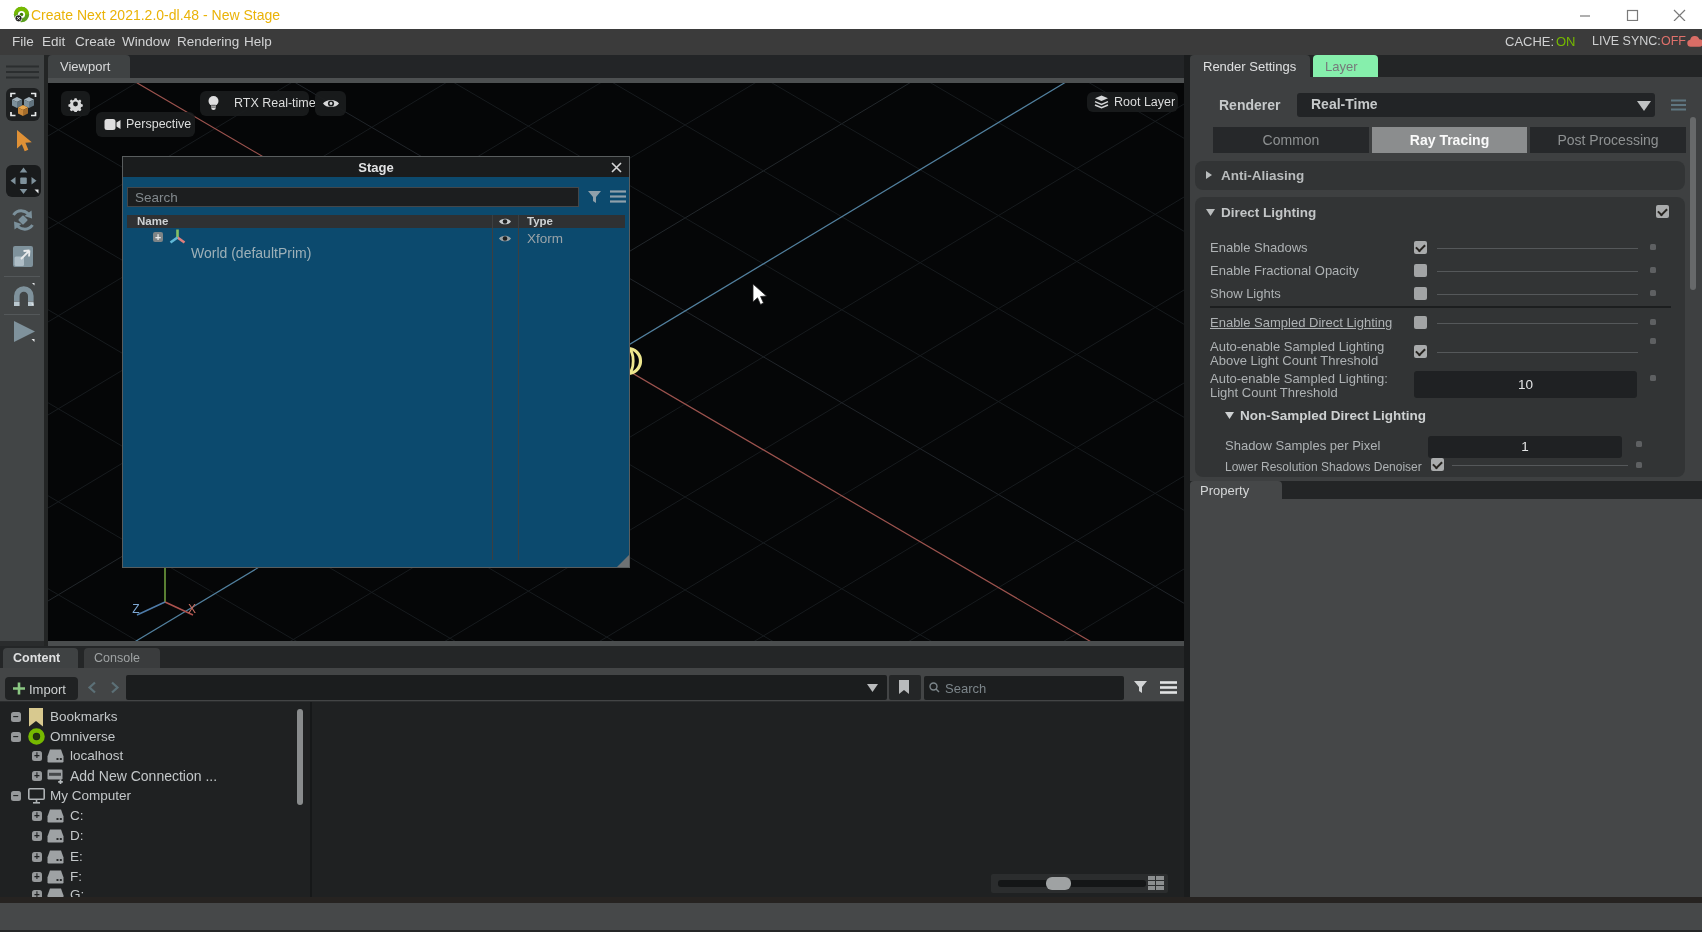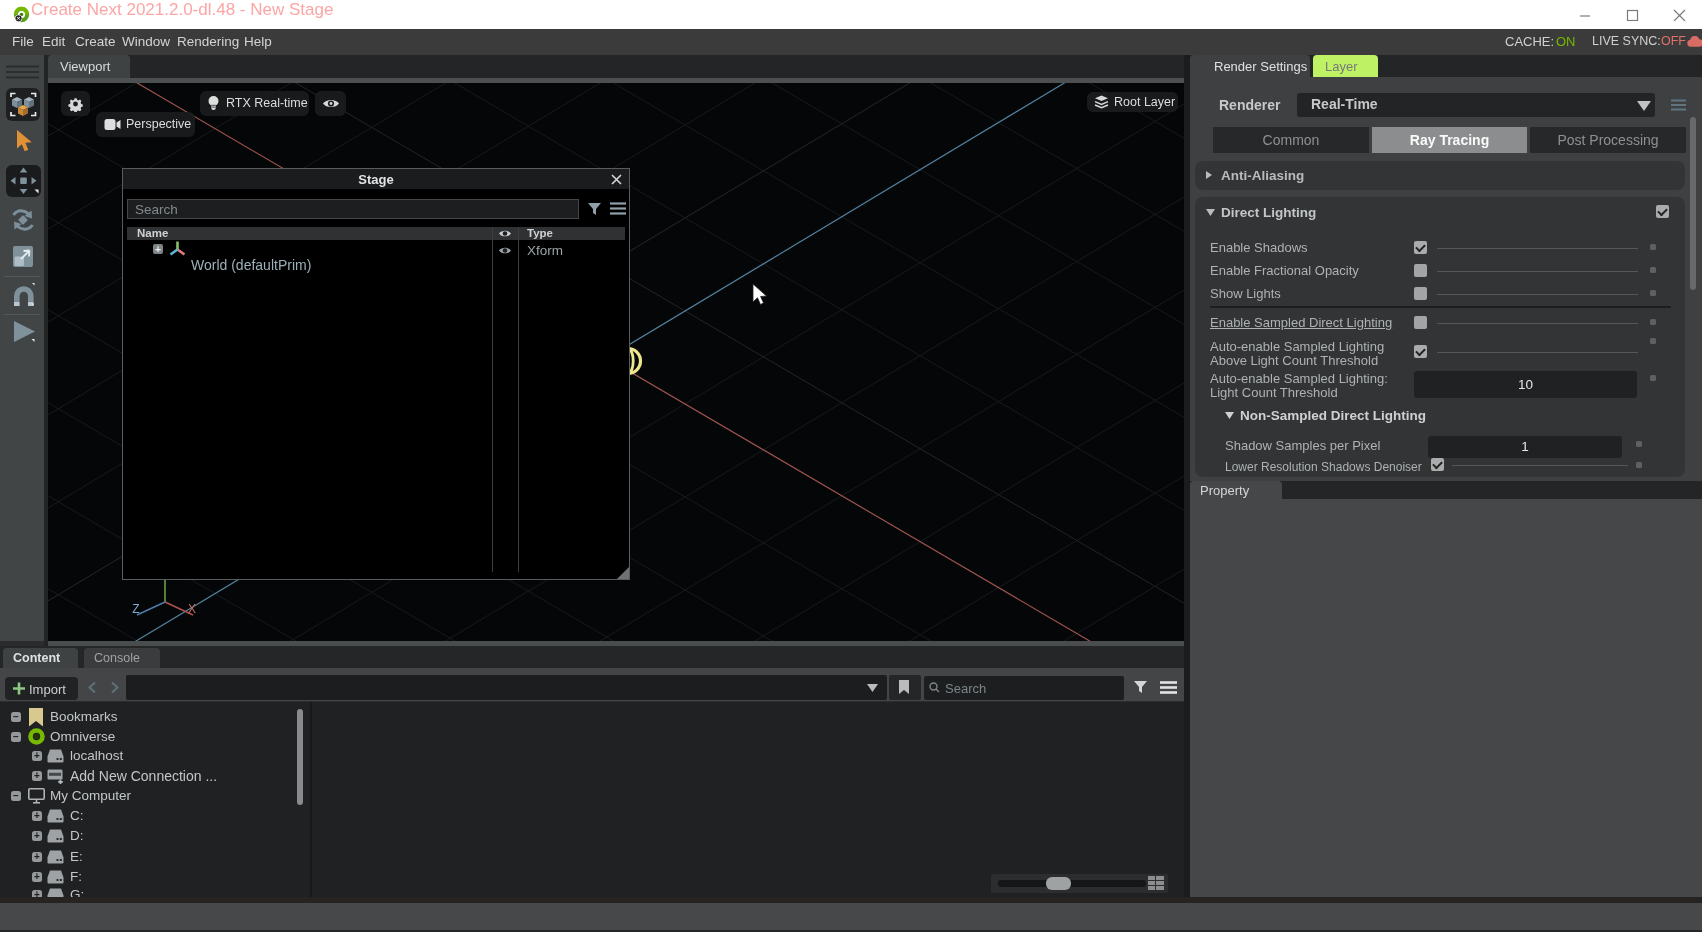--- a/index.html
+++ b/index.html
@@ -1,36 +1,36 @@
 <!DOCTYPE html>
 <html><head>
 <meta charset="utf-8">
 <style>
 * { margin:0; padding:0; box-sizing:border-box; }
 html,body { width:1702px; height:932px; overflow:hidden; background:#2a2c2d; }
 body { font-family:"Liberation Sans", sans-serif; position:relative; }
 .abs { position:absolute; }
 
 #titlebar { left:0; top:0; width:1702px; height:29px; background:#ffffff; }
-#titletext { left:31px; top:0; font-size:17px; color:#fca5a5; }
+#titletext { left:31px; top:7px; font-size:14px; color:#eab308; }
 
 #menubar { left:0; top:29px; width:1702px; height:26px; background:#3b3b3b; }
 .menuitem { position:absolute; top:34px; font-size:13.5px; color:#d2d3d4; white-space:nowrap; }
 
 #lefttb { left:0; top:55px; width:44px; height:586px; background:#424546; }
 #lefttbsep { left:44px; top:55px; width:4px; height:591px; background:#232525; }
 
 #vp-tabbar { left:48px; top:55px; width:1136px; height:23px; background:#232527; }
 #vp-tab { left:48px; top:55px; width:82px; height:23px; background:#3f4243; border-radius:4px 4px 0 0; color:#d8d9da; font-size:13px; line-height:23px; padding-left:12px; }
 #vp-strip { left:48px; top:78px; width:1136px; height:5px; background:#4d5051; }
 #viewport { left:48px; top:83px; width:1136px; height:558px; background:#050607; overflow:hidden; }
 #vp-bot { left:48px; top:641px; width:1136px; height:5px; background:#4a4d4e; }
 .vpbtn { position:absolute; background:rgba(26,28,29,0.92); border-radius:6px; height:25px; color:#dcdddd; font-size:13px; line-height:25px; white-space:nowrap; font-size:12.5px; }
 
-#stage { left:122px; top:156px; width:508px; height:412px; background:#000000; border:1px solid #595d5e;margin-top:12px; }
+#stage { left:122px; top:156px; width:508px; height:412px; background:#0c4a6e; border:1px solid #595d5e; }
 
 #rp-div { left:1184px; top:55px; width:6px; height:842px; background:#1a1c1d; }
 #rpanel { left:1190px; top:55px; width:512px; height:426px; background:#3e4041; }
 #rp-tabbar { left:1190px; top:55px; width:512px; height:22px; background:#232526; }
 
 #prop-tabbar { left:1190px; top:481px; width:512px; height:18px; background:#232526; }
 #prop-body { left:1190px; top:499px; width:512px; height:398px; background:#454748; }
 
 #bp-tabbar { left:0; top:646px; width:1184px; height:24px; background:#242627; }
 #bp-strip { left:0; top:668px; width:1184px; height:2px; background:#434546; }
@@ -193,21 +193,21 @@
   </svg>
   <span style="position:absolute;left:30px;">Perspective</span>
 </div>
 <div class="vpbtn" style="left:152px;top:8px;width:109px;height:25px;">
   <svg style="position:absolute;left:7px;top:4px;" width="13" height="17" viewBox="0 0 13 17">
     <circle cx="6.5" cy="6" r="5" fill="#dededf"></circle>
     <path d="M4.2 9.5 h4.6 v3.2 a2.3 2.3 0 0 1 -4.6 0 Z" fill="#dededf"></path>
     <rect x="4.2" y="9.8" width="4.6" height="1" fill="#4a4a4a"></rect>
     <rect x="4.2" y="11.6" width="4.6" height="1" fill="#4a4a4a"></rect>
   </svg>
-  <span style="position:absolute;left:26px;">RTX Real-time</span>
+  <span style="position:absolute;left:34px;">RTX Real-time</span>
 </div>
 <div class="vpbtn" style="left:267px;top:8px;width:31px;height:25px;"></div>
 <svg style="position:absolute;left:274px;top:14px;" width="18" height="13" viewBox="0 0 18 13">
   <path d="M1 6.5 C4 1.8 14 1.8 17 6.5 C14 11.2 4 11.2 1 6.5 Z" fill="#d7d8d9"></path>
   <circle cx="9" cy="6.5" r="3.1" fill="#1a1c1d"></circle>
   <circle cx="9" cy="6.5" r="1.4" fill="#d7d8d9"></circle>
 </svg>
 <div class="vpbtn" style="left:1039px;top:9px;width:91px;height:20px;font-size:12.5px;line-height:20px;">
   <svg style="position:absolute;left:7px;top:3px;" width="15" height="14" viewBox="0 0 15 14">
     <path d="M7.5 0.5 l6.5 2.8 -6.5 2.8 -6.5 -2.8 Z" fill="#d7d8d9"></path>
@@ -260,22 +260,22 @@
   </svg>
   <div style="position:absolute;left:404px;top:74px;font-size:13.5px;color:#9aa3a8;">Xform</div>
   <path>
   <svg style="position:absolute;left:494px;top:398px;" width="12" height="12" viewBox="0 0 12 12">
     <path d="M12 0 L12 12 L0 12 Z" fill="#6e7274"></path>
   </svg>
 </path></div>
 <div class="abs" id="rp-div"></div>
 <div class="abs" id="rpanel"></div>
 <div class="abs" id="rp-tabbar"></div>
-<div class="tab" style="left:1190px;top:55px;width:120px;height:22px;background:#3e4041;color:#dfe0e1;line-height:23px;padding-left:24px;">Render Settings</div>
-<div class="tab" style="left:1313px;top:55px;width:65px;height:22px;background:#bef264;color:#77797b;line-height:23px;padding-left:12px;">Layer</div>
+<div class="tab" style="left:1190px;top:55px;width:120px;height:22px;background:#3e4041;color:#dfe0e1;line-height:23px;padding-left:13px;">Render Settings</div>
+<div class="tab" style="left:1313px;top:55px;width:65px;height:22px;background:#86efac;color:#77797b;line-height:23px;padding-left:12px;">Layer</div>
 <div class="abs" style="left:1219px;top:97px;font-size:14px;font-weight:bold;color:#c6c9ca;">Renderer</div>
 <div class="abs" style="left:1297px;top:93px;width:358px;height:24px;background:#222426;border-radius:3px;"></div>
 <div class="abs" style="left:1311px;top:96px;font-size:14px;font-weight:bold;color:#c6c9ca;">Real-Time</div>
 <svg class="abs" style="left:1636px;top:100px;" width="16" height="12" viewBox="0 0 16 12">
   <path d="M1 1 h14 l-7 10 Z" fill="#c0c2c3"></path>
 </svg>
 <svg class="abs" style="left:1671px;top:99px;" width="15" height="12" viewBox="0 0 15 12">
   <g stroke="#5f7681" stroke-width="2">
       <line x1="0" y1="1.5" x2="15" y2="1.5"></line>
       <line x1="0" y1="6" x2="15" y2="6"></line>

